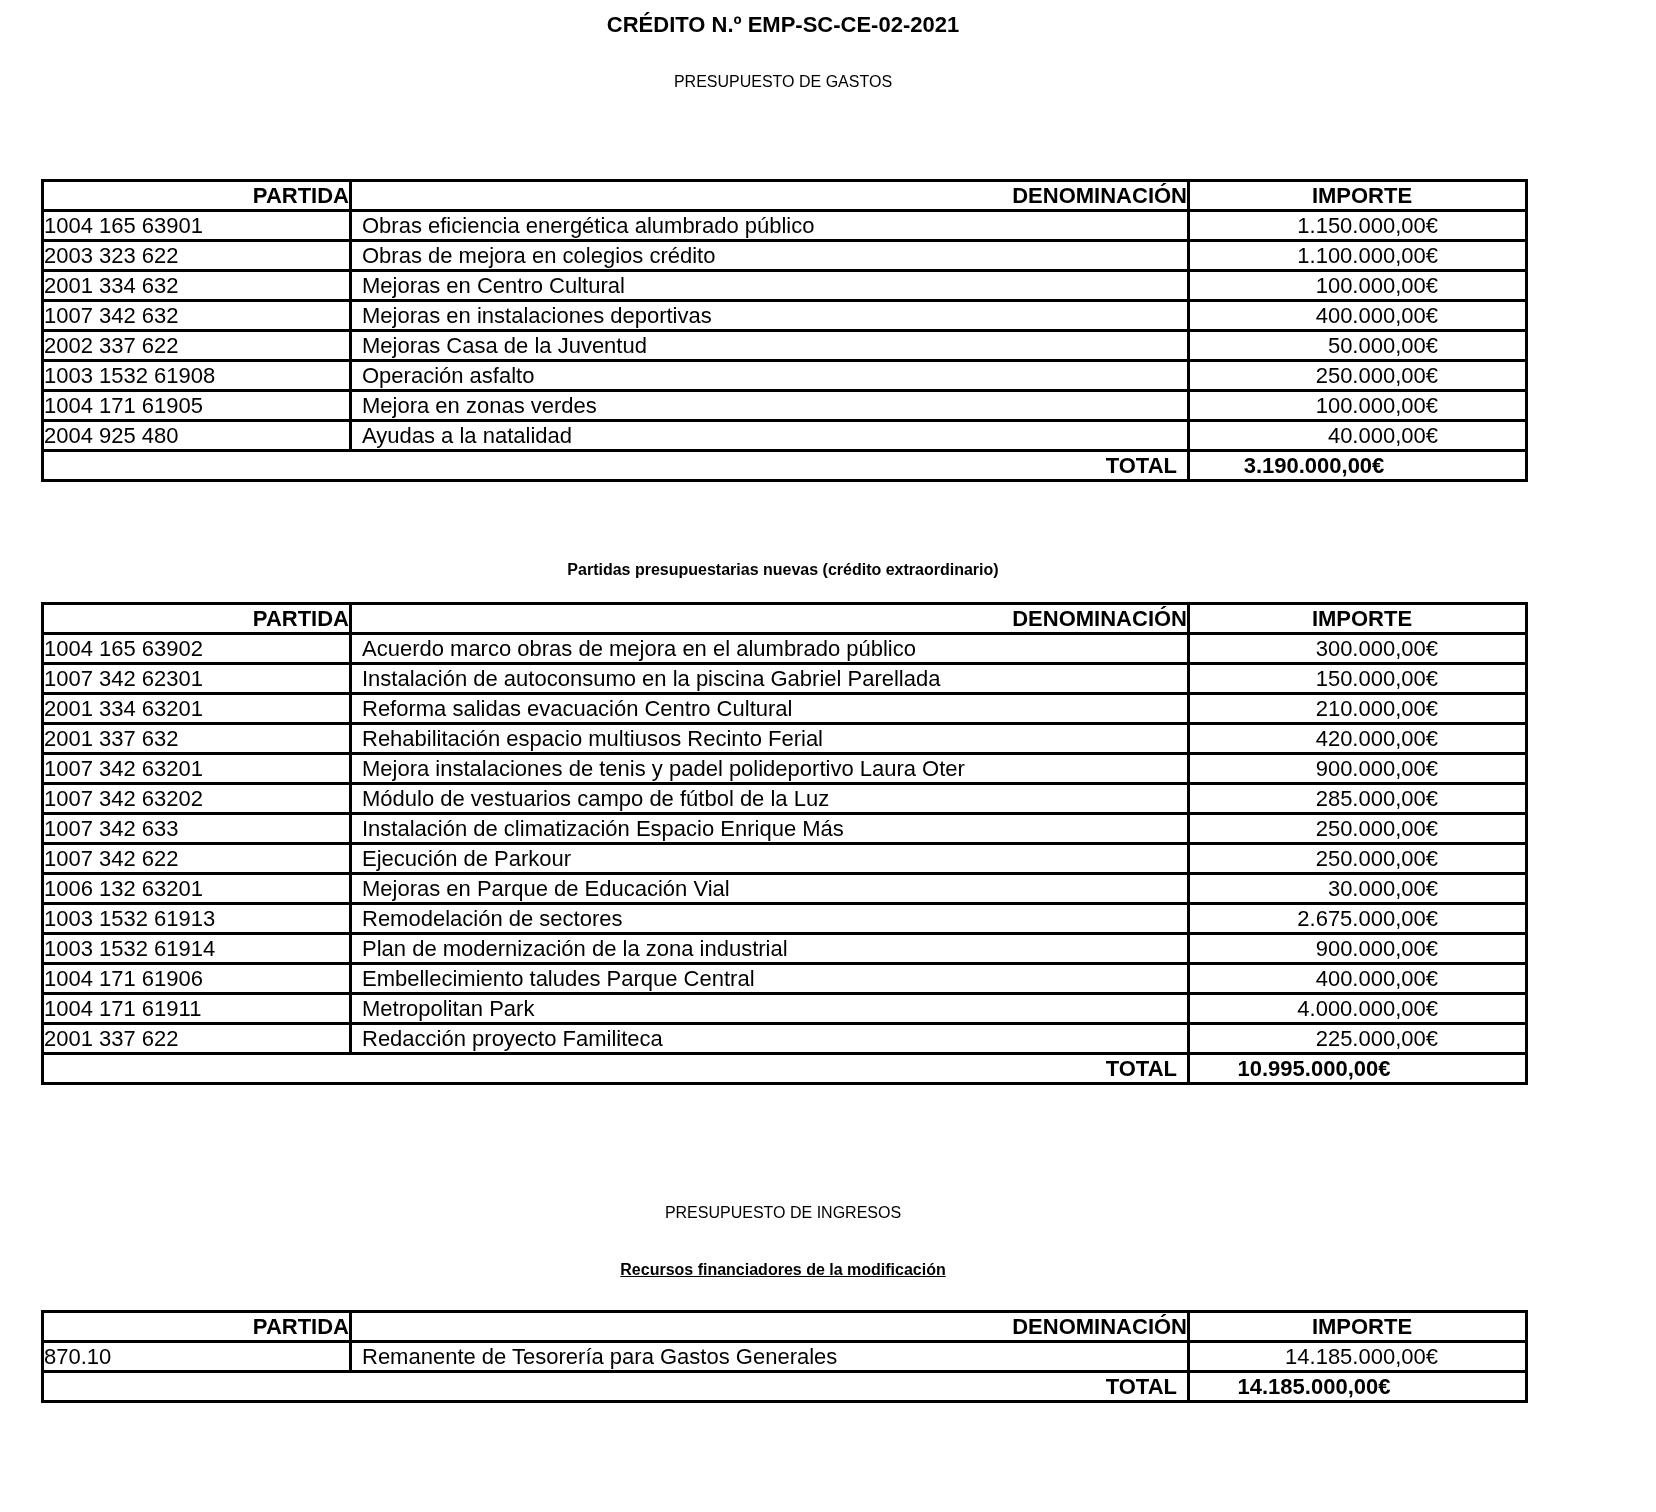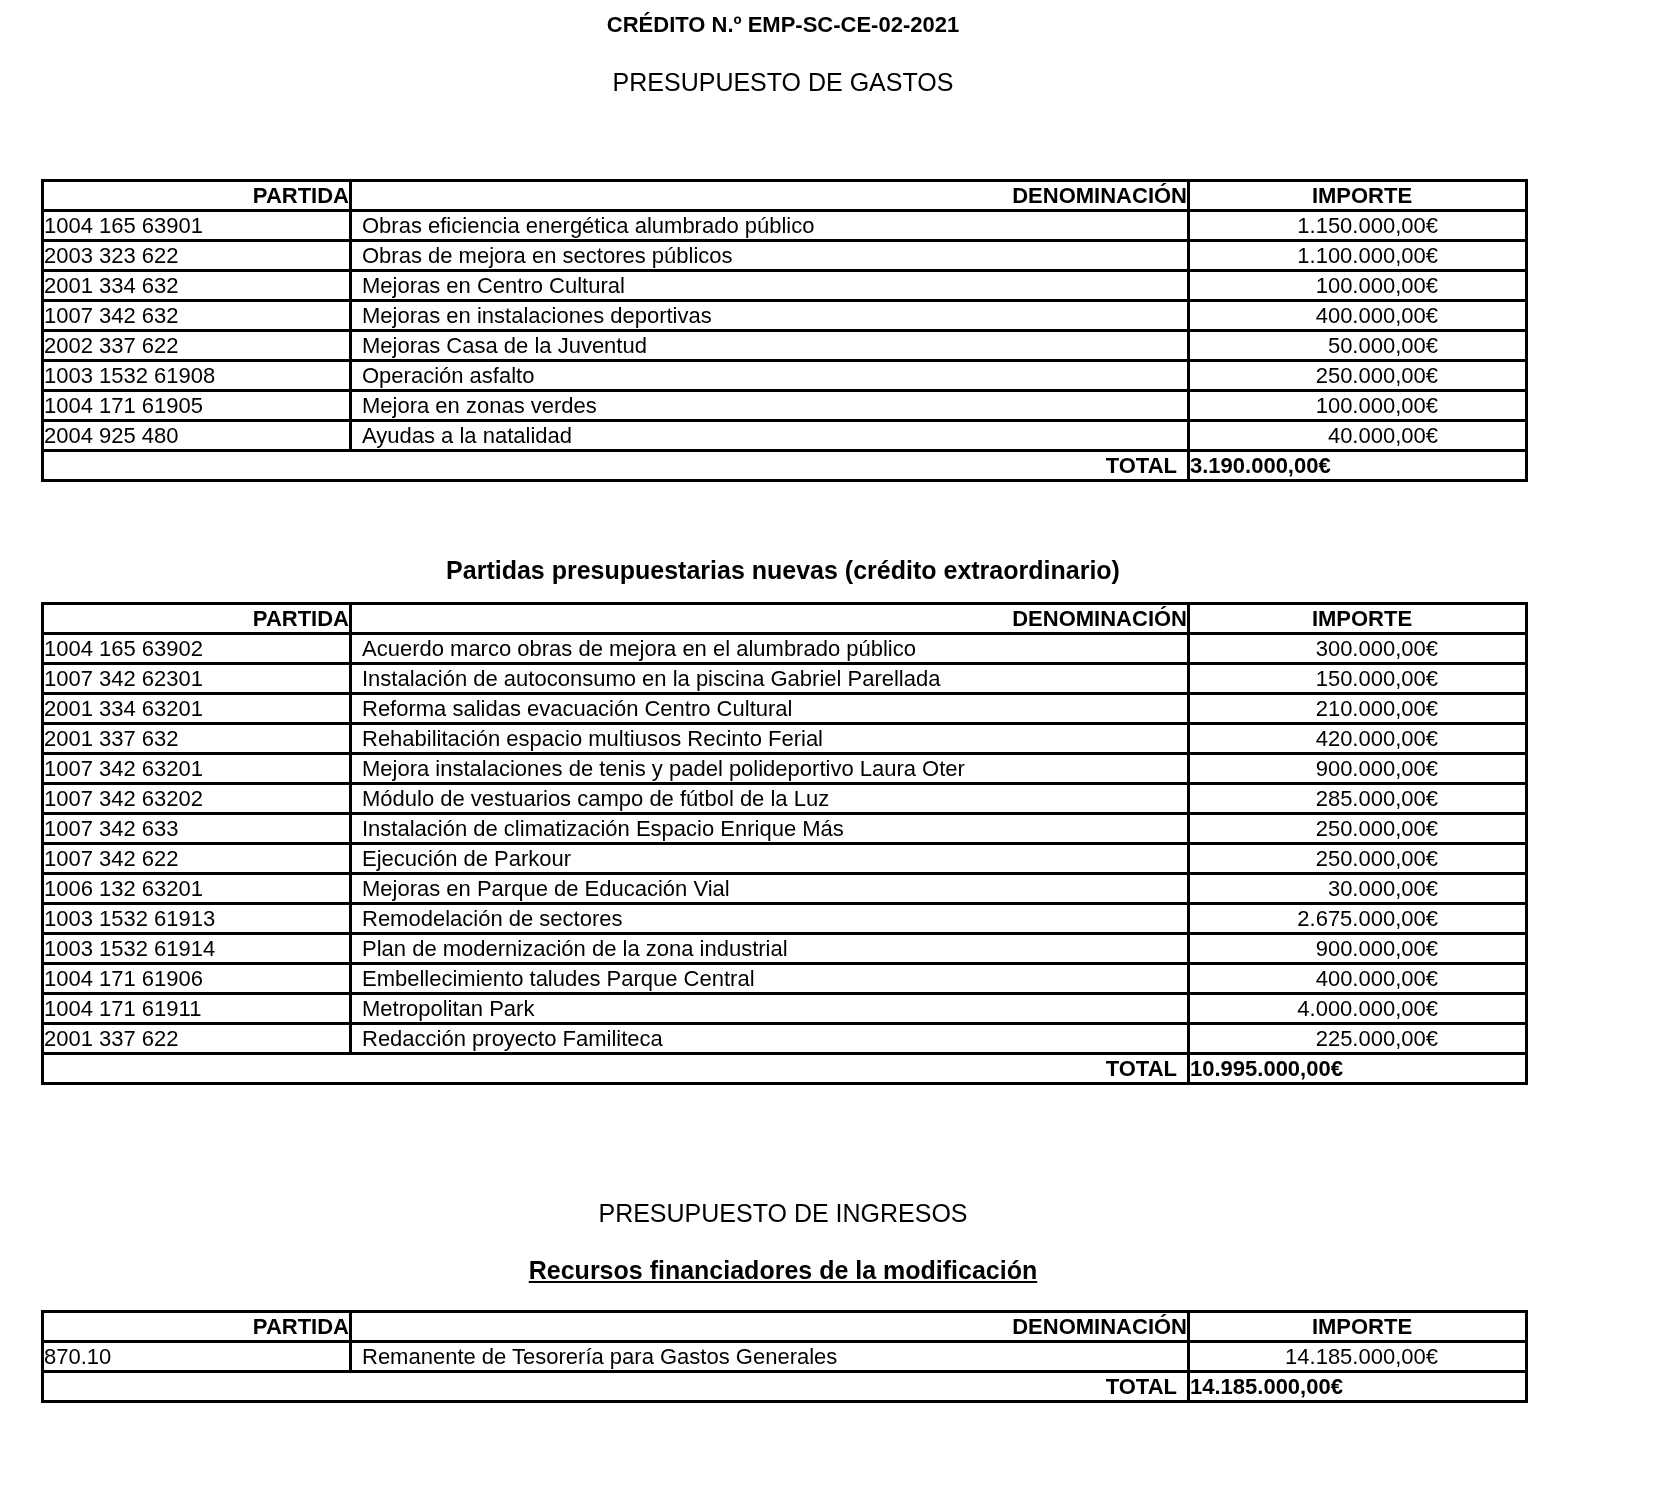--- a/index.html
+++ b/index.html
@@ -19,21 +19,21 @@
     position: absolute;
     left: 0; top: 0;
     width: 1648px;
     height: 1512px;
   }
   .heading {
     position: absolute;
     left: 0;
     width: 1566px;
     text-align: center;
-    font-size: 25px;
+    font-size: 16px;
     line-height: 26px;
     white-space: nowrap;
   }
   .heading.bold { font-weight: bold; }
   .heading.title { font-weight: bold; font-size: 22px; }
 
   table.budget {
     position: absolute;
     left: 41px;
     width: 1484px;
@@ -71,21 +71,21 @@
   table.budget th.importe-head {
     text-align: center;
     padding-left: 9px;
   }
   table.budget td.total-label {
     text-align: right;
     font-weight: bold;
     padding-right: 10px;
   }
   table.budget td.total-value {
-    text-align: left;
+    text-align: center;
     font-weight: bold;
     padding-right: 87px;
   }
 </style>
 </head>
 <body>
 
 <div class="page">
 
   <div class="heading title" style="top:12px;">CRÉDITO N.º EMP-SC-CE-02-2021</div>
@@ -105,21 +105,21 @@
       </tr>
     </thead>
     <tbody>
       <tr>
           <td class="partida">1004 165 63901</td>
           <td class="denom">Obras eficiencia energética alumbrado público</td>
           <td class="importe">1.150.000,00€</td>
         </tr>
       <tr>
           <td class="partida">2003 323 622</td>
-          <td class="denom">Obras de mejora en sectores públicos</td>
+          <td class="denom">Obras de mejora en colegios crédito</td>
           <td class="importe">1.100.000,00€</td>
         </tr>
       <tr>
           <td class="partida">2001 334 632</td>
           <td class="denom">Mejoras en Centro Cultural</td>
           <td class="importe">100.000,00€</td>
         </tr>
       <tr>
           <td class="partida">1007 342 632</td>
           <td class="denom">Mejoras en instalaciones deportivas</td>

